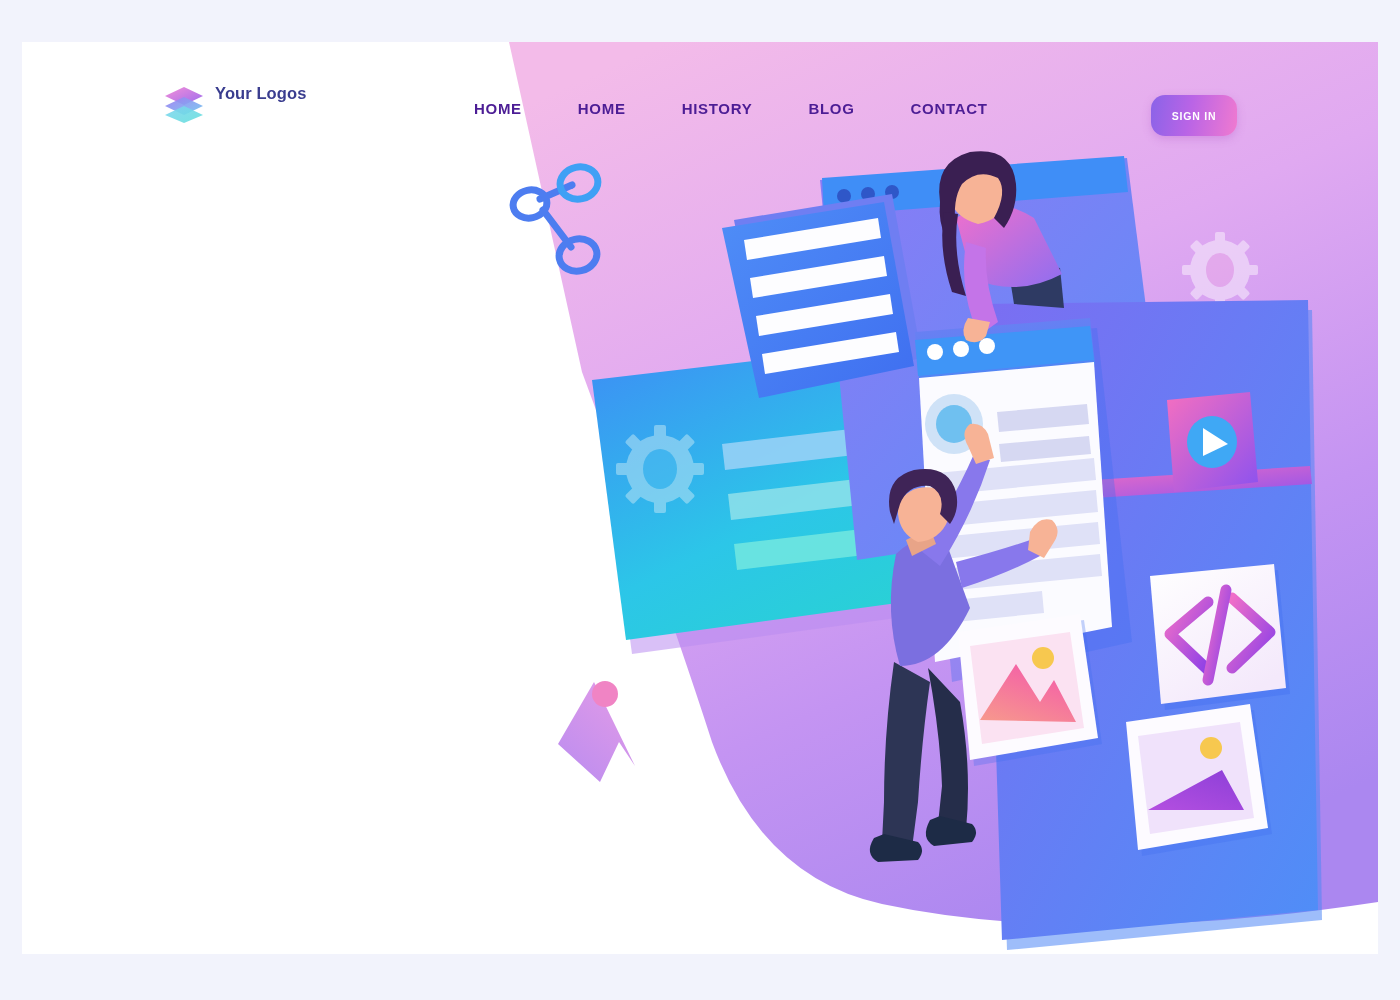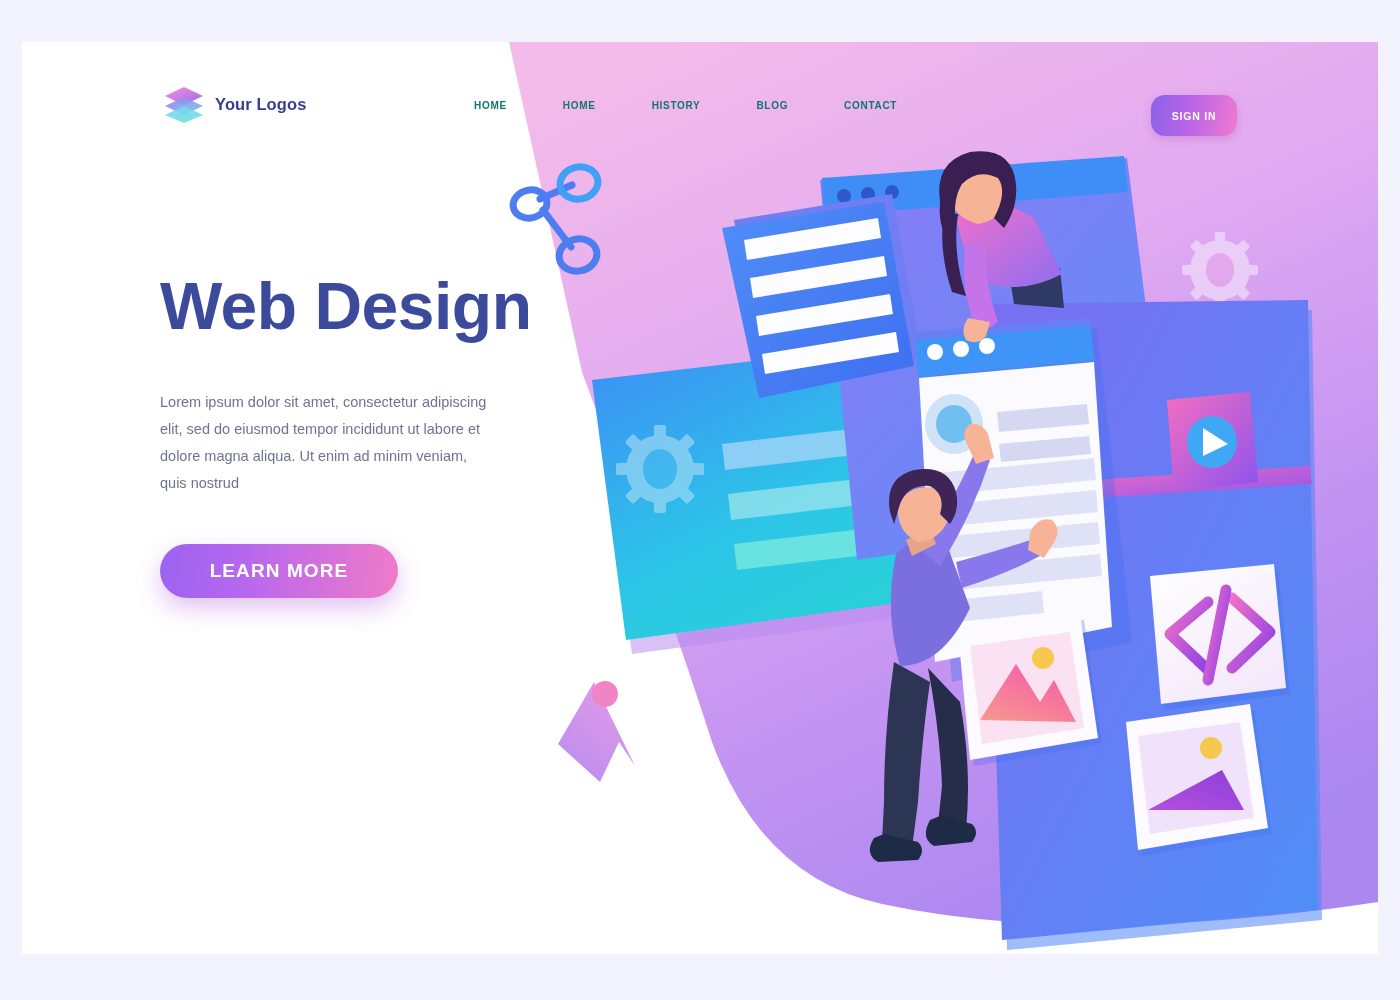--- a/index.html
+++ b/index.html
@@ -29,37 +29,37 @@
   
   .header{
     position:absolute;
     left:0;top:0;
     width:100%;height:120px;
     z-index:30;
   }
   .logo{
     position:absolute;
     left:140px;top:42px;
-    display:flex;align-items:center;gap:9px;
+    display:flex;align-items:flex-start;gap:9px;
   }
   .logo-mark{width:44px;height:40px;display:block;}
   .logo-text{
     font-size:16.5px;font-weight:bold;
     color:#3a3d8f;letter-spacing:.1px;
     white-space:nowrap;
   }
 
   .nav{
     position:absolute;
     left:452px;top:52px;
     display:flex;align-items:center;gap:0;
   }
   .nav-item{
-    font-size:10px;font-weight:bold;
-    color:#0f766e;letter-spacing:.7px;
+    font-size:15px;font-weight:bold;
+    color:#4c1d95;letter-spacing:.7px;
     text-decoration:none;
     padding:6px 0;
     margin-right:56px;
     white-space:nowrap;
     cursor:pointer;
   }
   .nav-item:last-child{margin-right:12px;}
 
   .signin{
     position:absolute;
@@ -163,25 +163,20 @@
       <a class="nav-item" href="#">HOME</a>
       <a class="nav-item" href="#">HOME</a>
       <a class="nav-item" href="#">HISTORY</a>
       <a class="nav-item" href="#">BLOG</a>
       <a class="nav-item" href="#">CONTACT</a>
     </nav>
 
     <button class="signin">SIGN IN</button>
   </div>
 
-  <div class="hero">
-    <h1 class="hero-title">Web Design</h1>
-    <p class="hero-text">Lorem ipsum dolor sit amet, consectetur adipiscing elit, sed do eiusmod tempor incididunt ut labore et dolore magna aliqua. Ut enim ad minim veniam, quis nostrud</p>
-    <button class="learn-more">LEARN MORE</button>
-  </div>
 
   <svg class="illustration" viewBox="0 0 1356 912">
     <defs>
       <linearGradient id="blueCard" x1="0" y1="0" x2="1" y2="1">
         <stop offset="0%" stop-color="#4f8ef7"></stop>
           <stop offset="100%" stop-color="#3f6ef0"></stop>
       </linearGradient>
       <linearGradient id="blueCard2" x1="0" y1="0" x2="0.3" y2="1">
         <stop offset="0%" stop-color="#6f7ef2"></stop>
           <stop offset="100%" stop-color="#4f86f5"></stop>

